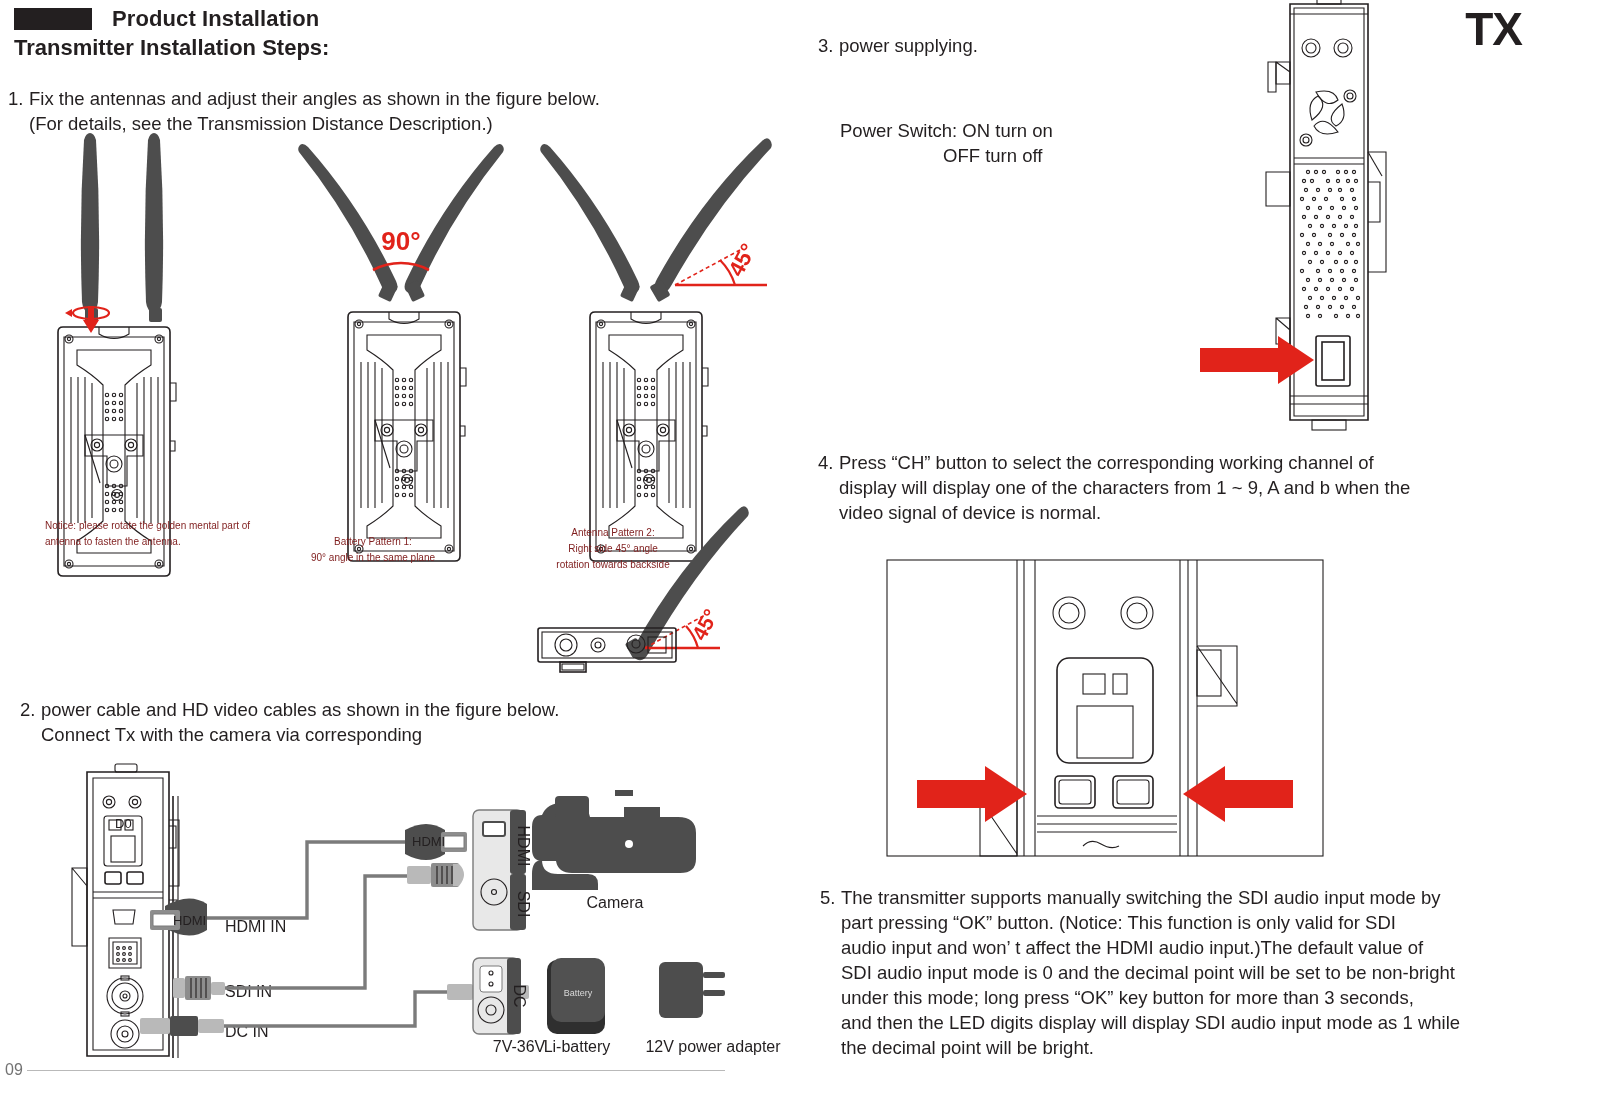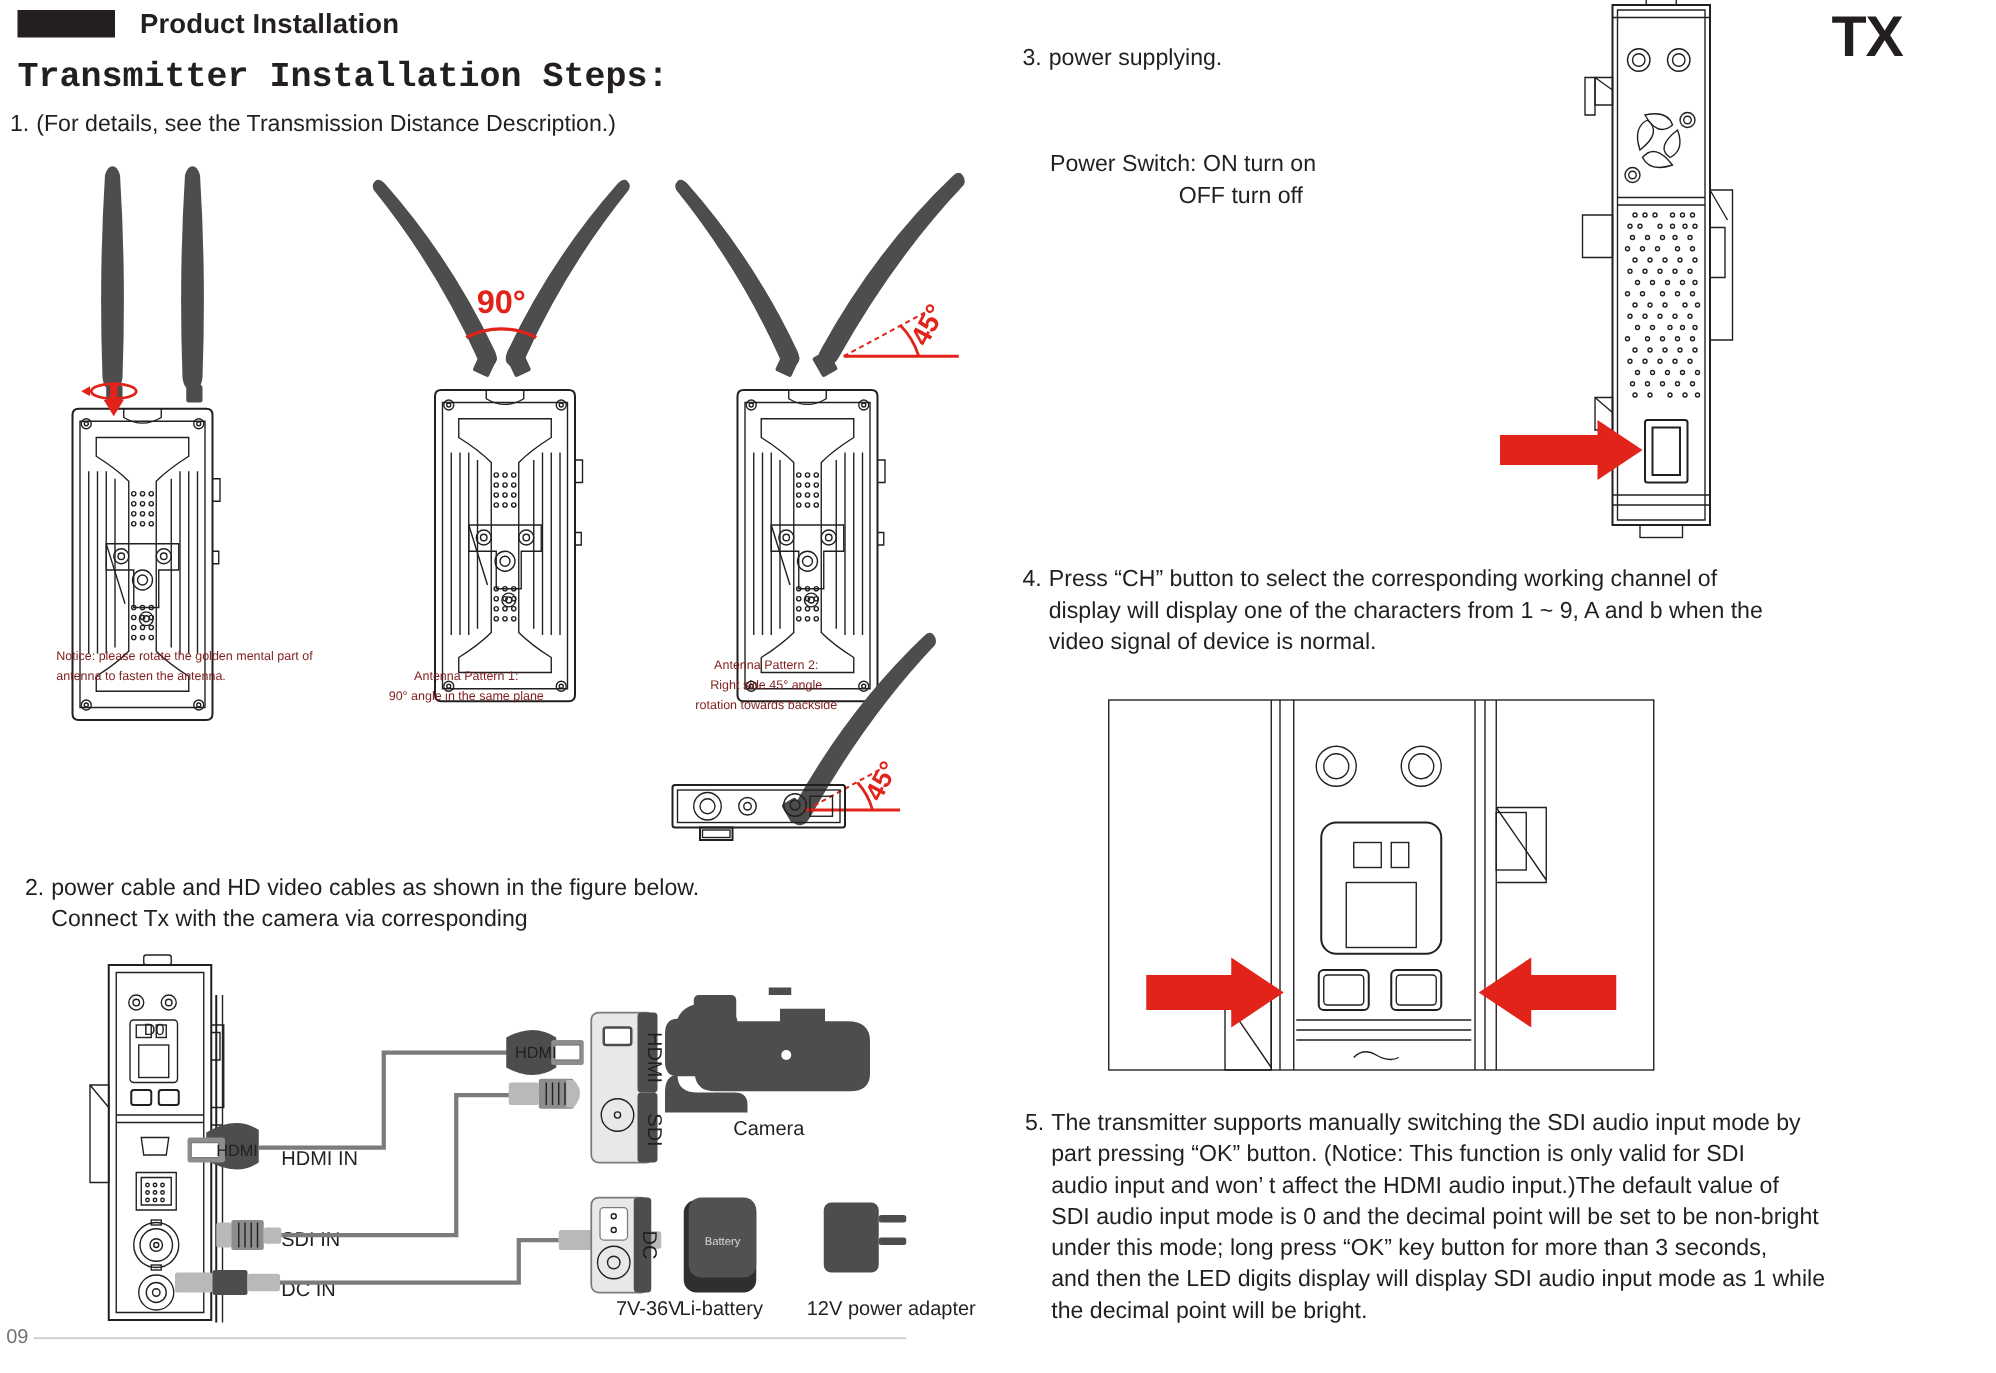--- a/index.html
+++ b/index.html
@@ -16,21 +16,21 @@
 
   
   .col-left  { position:absolute; left:0;   top:0; width:800px;  height:1098px; }
   .col-right { position:absolute; left:800px; top:0; width:797px; height:1098px; }
 
   
   .hdr { position:absolute; left:14px; top:6px; display:flex; align-items:center; }
   .hdr-bar { width:78px; height:22px; background:#231f20; margin-right:20px; }
   .hdr-title { font-size:22px; font-weight:bold; letter-spacing:.1px; }
   .tx-badge { position:absolute; right:75px; top:2px; font-size:46px; font-weight:bold; letter-spacing:-1px; }
-  .subhead { position:absolute; left:14px; top:47px; font-size:28px; font-weight:bold;font-family:Liberation Mono, monospace; }
+  .subhead { position:absolute; left:14px; top:35px; font-size:22px; font-weight:bold; }
 
   
   .step { position:absolute; font-size:18.5px; line-height:25px; }
   .step .num { position:absolute; left:0; top:0; }
   .step .txt { display:block; }
   .indent1 { padding-left:21px; }
 
   .s1 { left:8px; top:86px; width:760px; }
   .s2 { left:20px; top:697px; width:700px; }
   .pw { position:absolute; left:840px; top:118px; font-size:18.5px; line-height:25px; }
@@ -77,20 +77,21 @@
   <div class="col-left">
 
     <div class="hdr">
       <div class="hdr-bar"></div>
       <div class="hdr-title">Product Installation</div>
     </div>
     <div class="subhead">Transmitter Installation Steps:</div>
 
     <div class="step s1">
       <span class="num">1.</span>
+      <span class="txt indent1">Fix the antennas and adjust their angles as shown in the figure below.</span>
       <span class="txt indent1">(For details, see the Transmission Distance Description.)</span>
     </div>
 
     <div class="fig" style="left:55px; top:130px;">
       <svg width="700" height="390" viewBox="0 0 700 390">
         <defs>
           <g id="txbody">
 
             <path class="ln" d="M3,9 L3,248 Q3,253 8,253 L110,253 Q115,253 115,248 L115,9 Q115,4 110,4 L8,4 Q3,4 3,9 Z"></path>
             <path class="lnthin" d="M9,14 L9,243 L109,243 L109,14 Z"></path>
@@ -197,21 +198,21 @@
           </g>
           <g transform="translate(52,178)">
               <use href="#txbody"></use>
             </g>
         </g>
       </svg>
     </div>
 
     <div class="cap cap-notice">Notice: please rotate the golden mental part of antenna to fasten the antenna.</div>
     <div class="cap cap-p1">
-      <span>Antenna Pattern 1:</span><br>
+      <span>Battery Pattern 1:</span><br>
       <span>90° angle in the same plane</span>
     </div>
     <div class="cap cap-p2">
       <span>Antenna Pattern 2:</span><br>
       <span>Right side 45° angle</span><br>
       <span>rotation towards backside</span>
     </div>
 
     <div class="fig" style="left:520px; top:500px;">
       <svg width="260" height="200" viewBox="0 0 260 200">

